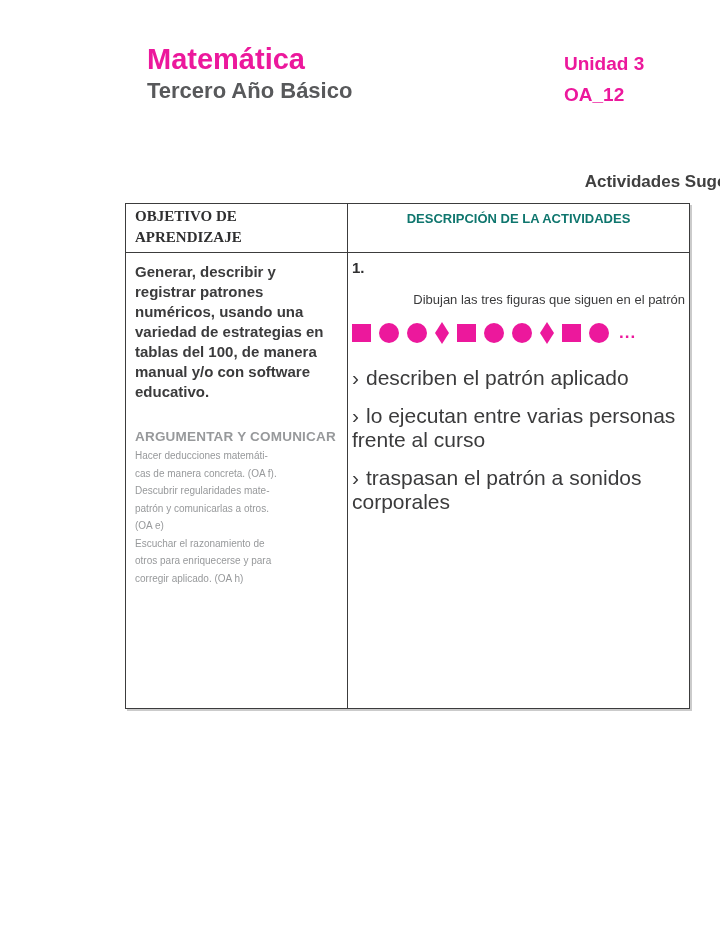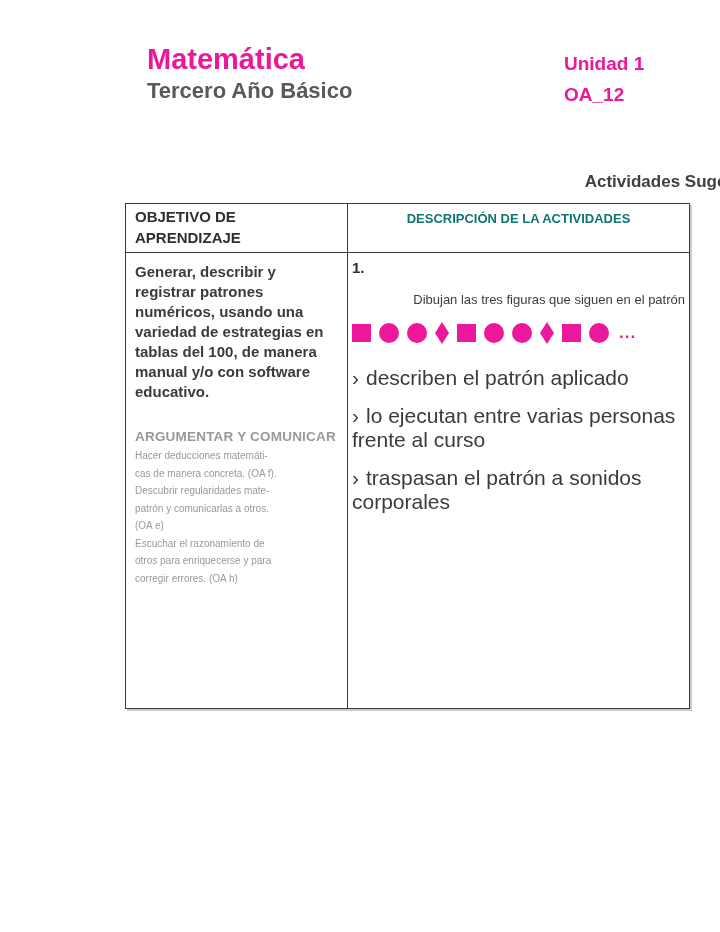--- a/index.html
+++ b/index.html
@@ -31,21 +31,21 @@
     position:absolute; left:78px; top:203px; width:565px; height:506px;
     border:1.5px solid var(--border);
     box-shadow:2px 2px 0 rgba(140,140,140,.45);
     display:grid; grid-template-columns:222px 1fr; grid-template-rows:49px 1fr;
     background:#fff;
   }
   .cell { padding:5px 9px; overflow:hidden; }
   .col1 { border-right:1.5px solid var(--border); }
   .hrow { border-bottom:1.5px solid var(--border); }
 
-  .th-left  { font-size:15px; font-weight:bold; color:#2F2F30; line-height:21px; padding-top:2px; }
+  .th-left  { font-size:15px; font-weight:bold; color:#2F2F30; line-height:21px; padding-top:2px;font-family:Liberation Serif, serif; }
   .th-right { font-size:13px; font-weight:bold; color:#0f766e; text-align:center; padding-top:7px; }
 
   .objective {
     font-size:15px; font-weight:bold; color:var(--dark-text);
     line-height:20px; padding-top:4px;
   }
   .skills { margin-top:27px; color:var(--gray-text); }
   .skills-heading { font-size:13.5px; font-weight:bold; letter-spacing:.2px; margin-bottom:3px; }
   .skills-line { font-size:10px; line-height:17.5px; }
 
@@ -67,21 +67,21 @@
 <body>
 
 <div class="page">
 
   <div class="hdr-left">
     <div class="hdr-title">Matemática</div>
     <div class="hdr-sub">Tercero Año Básico</div>
   </div>
 
   <div class="hdr-right">
-    <div class="hdr-unit">Unidad 1</div>
+    <div class="hdr-unit">Unidad 3</div>
     <div class="hdr-oa">OA_12</div>
   </div>
 
   <div class="section-title">Actividades Sugeridas</div>
 
   <div class="acttable">
 
     <div class="cell col1 hrow th-left">
       <div>OBJETIVO DE APRENDIZAJE</div>
       <div>OA_12</div>
@@ -93,21 +93,21 @@
       <div class="objective">Generar, describir y registrar patrones numéricos, usando una variedad de estrategias en tablas del 100, de manera manual y/o con software educativo.</div>
       <div class="skills">
         <div class="skills-heading">ARGUMENTAR Y COMUNICAR</div>
         <div class="skills-line">Hacer deducciones matemáti-</div>
         <div class="skills-line">cas de manera concreta. (OA f).</div>
         <div class="skills-line">Descubrir regularidades mate-</div>
         <div class="skills-line">patrón y comunicarlas a otros.</div>
         <div class="skills-line">(OA e)</div>
         <div class="skills-line">Escuchar el razonamiento de</div>
         <div class="skills-line">otros para enriquecerse y para</div>
-        <div class="skills-line">corregir errores. (OA h)</div>
+        <div class="skills-line">corregir aplicado. (OA h)</div>
       </div>
     </div>
 
     <div class="cell activity">
       <div class="act-num">1.</div>
       <div class="act-intro">Dibujan las tres figuras que siguen en el patrón</div>
       <div class="pattern-row">
           <span class="shape square"></span>
           <span class="shape circle"></span>
           <span class="shape circle"></span>

